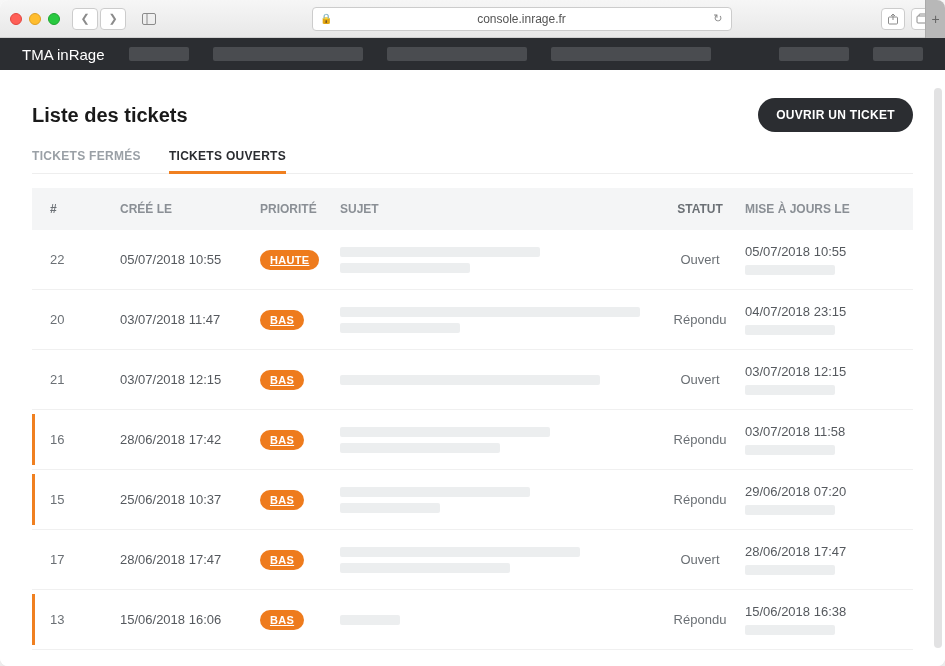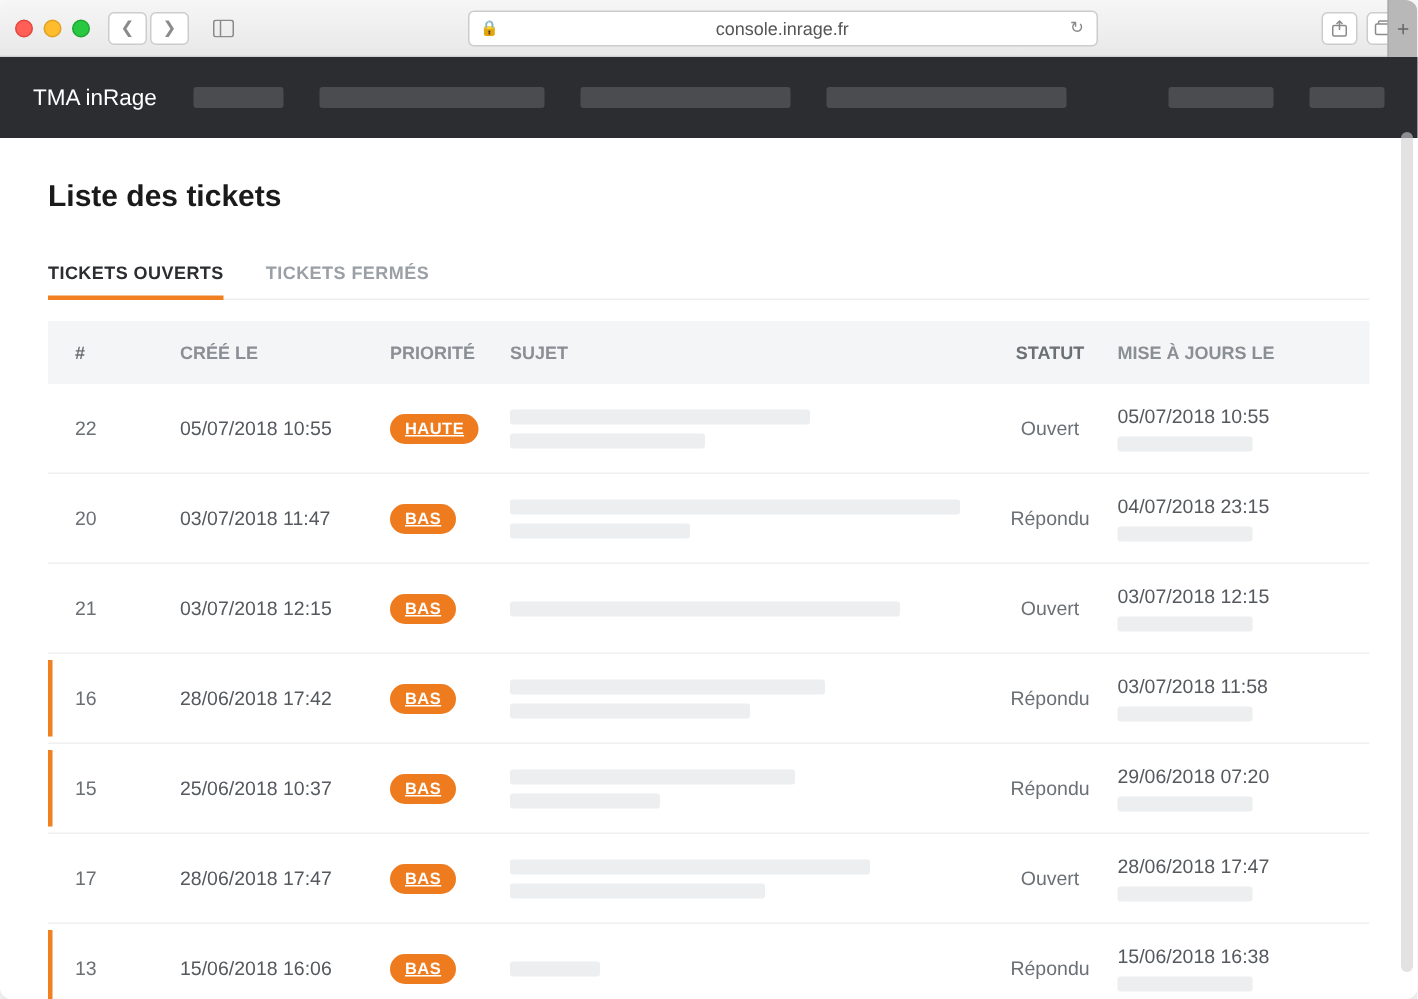--- a/index.html
+++ b/index.html
@@ -16,30 +16,30 @@
   .nav-btn { width: 26px; height: 22px; background: #fff; border: 1px solid #ccc; border-radius: 4px; display:flex; align-items:center; justify-content:center; color:#8b8b8b; font-size:11px;}
   .tab-btn { width: 26px; height: 22px; background: transparent; display:flex; align-items:center; justify-content:center; color:#8b8b8b; margin-left:2px;}
   .addr { flex: 1; display: flex; justify-content: center; }
   .addr-field { width: 420px; height: 24px; background: #fff; border: 1px solid #ccc; border-radius: 4px; display:flex; align-items:center; justify-content:center; font-size:12px; color:#555; position:relative;}
   .addr-field .lock { position:absolute; left:8px; font-size:10px; color:#888;}
   .addr-field .reload { position:absolute; right:8px; font-size:11px; color:#888;}
   .chrome-right { display:flex; gap:6px; }
   .chrome-icon { width:24px; height:22px; display:flex; align-items:center; justify-content:center; color:#8b8b8b; border:1px solid #ccc; border-radius:4px; background:#fff; font-size:12px;}
   .plus-tab { position:absolute; right:0; top:0; width:20px; height:38px; background:#b8b8b8; display:flex; align-items:center; justify-content:center; color:#666; font-size:14px; border-left:1px solid #aaa;}
   
-  .app-header { height: 54px; background: #2b2d31; display:flex; align-items:center; padding: 0 22px; gap: 24px; }
+  .app-header { height: 32px; background: #2b2d31; display:flex; align-items:center; padding: 0 22px; gap: 24px; }
   .app-brand { color:#fff; font-size:15px; font-weight:500;}
   .nav-ph { height:14px; background:#4a4c50; border-radius:2px; }
   .nav-ph.w1{width:60px;} .nav-ph.w2{width:150px;} .nav-ph.w3{width:140px;} .nav-ph.w4{width:160px;}
   .nav-spacer{flex:1;}
   .nav-ph.w5{width:70px;} .nav-ph.w6{width:50px;}
   
   .viewport { height: calc(666px - 38px); overflow-y: auto; background:#fff; position:relative;}
   .content { padding: 28px 32px 0 32px; }
-  .page-head { display:flex; align-items:center; justify-content:space-between; margin-bottom: 22px;}
+  .page-head { display:flex; align-items:center; justify-content:space-between; margin-bottom: 7px;}
   .page-title { font-size:20px; font-weight:600; color:#1a1a1a;}
   .cta { background:#2b2d31; color:#fff; font-size:12px; font-weight:600; padding:10px 18px; border-radius:20px; letter-spacing:.3px;}
   
   .tabs { display:flex; gap:28px; border-bottom:1px solid #eee; margin-bottom:0;}
   .tab { font-size:12px; font-weight:700; color:#9aa0a6; padding:10px 0; letter-spacing:.3px; position:relative;}
   .tab.active { color:#2b2d31; }
   .tab.active::after { content:""; position:absolute; left:0; right:0; bottom:-1px; height:3px; background:#f08020; }
   
   .thead { display:flex; background:#f4f5f6; padding: 14px 18px; font-size:12px; color:#8a8f95; font-weight:600; margin-top:14px;}
   .col-id { width:50px; }
@@ -112,25 +112,26 @@
       <div class="nav-ph w3"></div>
       <div class="nav-ph w4"></div>
       <div class="nav-spacer"></div>
       <div class="nav-ph w5"></div>
       <div class="nav-ph w6"></div>
     </div>
 
     <div class="content">
       <div class="page-head">
         <h1 class="page-title">Liste des tickets</h1>
+        <div class="cta">OUVRIR UN TICKET</div>
       </div>
 
       <div class="tabs">
+        <div class="tab">TICKETS FERMÉS</div>
         <div class="tab active">TICKETS OUVERTS</div>
-        <div class="tab">TICKETS FERMÉS</div>
       </div>
 
       <div class="thead">
         <div class="col-id">#</div>
         <div class="col-date">CRÉÉ LE</div>
         <div class="col-prio">PRIORITÉ</div>
         <div class="col-subj">SUJET</div>
         <div class="col-stat">STATUT</div>
         <div class="col-upd">MISE À JOURS LE</div>
       </div>

